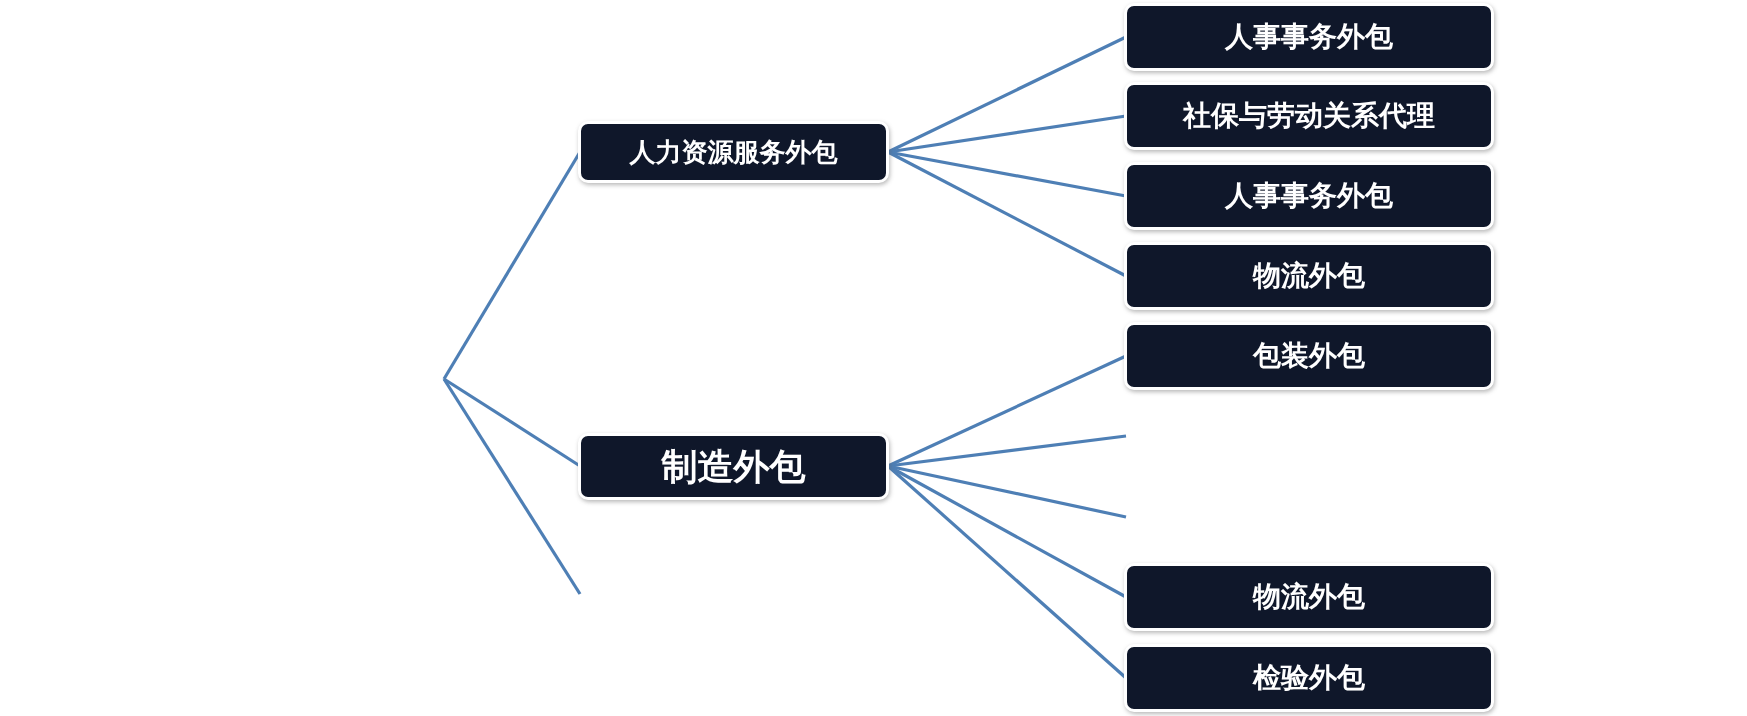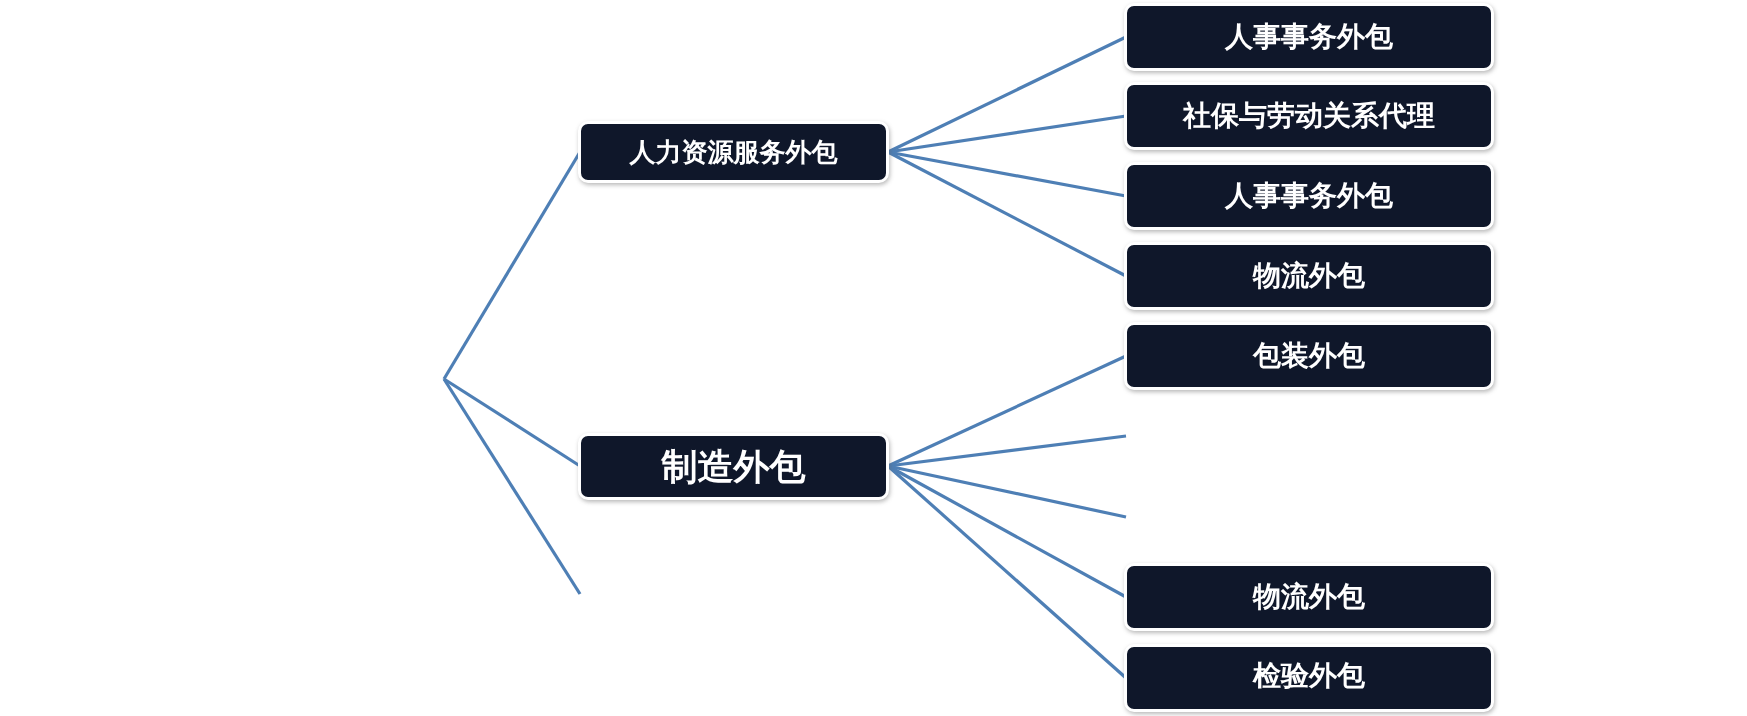--- a/index.html
+++ b/index.html
@@ -53,21 +53,21 @@
   
   .leaf-node { left: 1124px; width: 370px; height: 68px; font-size: 28px; }
   #leaf-0 { top: 3px; }
   #leaf-1 { top: 82px; }
   #leaf-2 { top: 162px; }
   #leaf-3 { top: 242px; }
   #leaf-4 { top: 322px; }
   #leaf-5 { top: 402px; }
   #leaf-6 { top: 483px; }
   #leaf-7 { top: 563px; }
-  #leaf-8 { top: 644px; font-family: Liberation Mono, monospace; }
+  #leaf-8 { top: 644px; }
   .connector {
     stroke: #4e7fb5;
     stroke-width: 3.2;
     fill: none;
   }
 </style>
 </head>
 <body>
 
 <div id="canvas">

